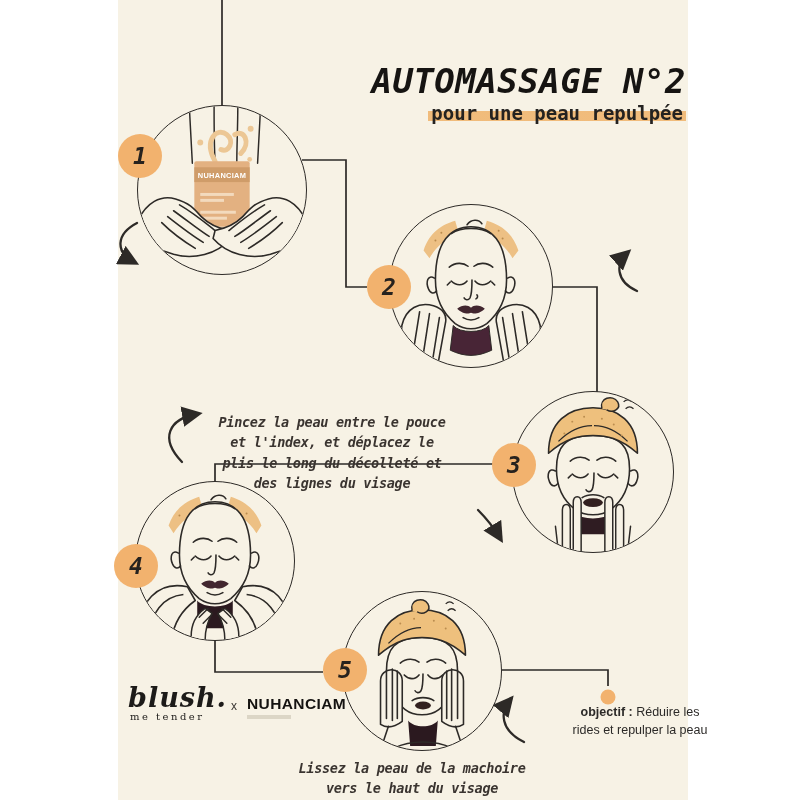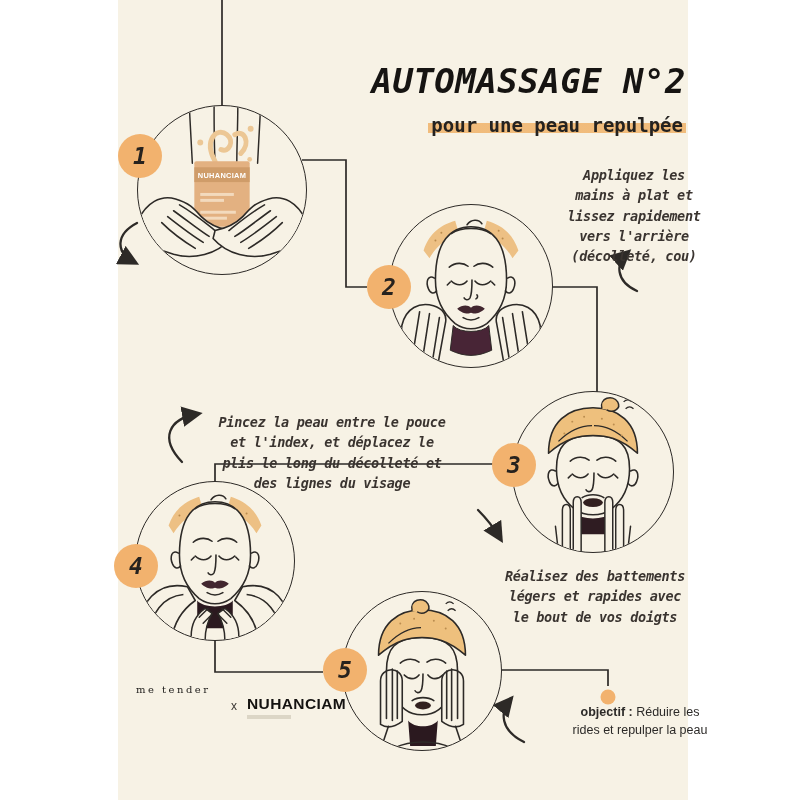--- a/index.html
+++ b/index.html
@@ -4,21 +4,21 @@
 <style>
   html,body{margin:0;padding:0;background:#fff;}
   .canvas{position:relative;width:800px;height:800px;background:#ffffff;overflow:hidden;
           font-family:"DejaVu Sans Mono",monospace;}
   .poster{position:absolute;left:118px;top:0;width:570px;height:800px;background:#f7f2e5;}
   .overlay{position:absolute;left:0;top:0;pointer-events:none;}
 
   
   .title-wrap{position:absolute;right:114px;top:64px;text-align:right;}
   .title-wrap h1{margin:0;font:italic 900 34px/1 "DejaVu Sans Mono",monospace;color:#161412;letter-spacing:.5px;text-align:center;}
-  .subtitle{margin-top:17px;font:700 19px/1.1 "DejaVu Sans Mono",monospace;color:#242220;}
+  .subtitle{margin-top:5px;font:700 19px/1.1 "DejaVu Sans Mono",monospace;color:#242220;}
   .subtitle .hl{background:linear-gradient(to bottom,rgba(0,0,0,0) 42%,rgba(240,182,112,.9) 42%,rgba(240,182,112,.9) 88%,rgba(0,0,0,0) 88%);padding:0 3px;}
 
   
   .circle{position:absolute;border:1.8px solid #2d2a27;border-radius:50%;background:#f7f2e5;box-sizing:border-box;overflow:hidden;}
   .circle svg{display:block;width:100%;height:100%;}
 
   
   .badge{position:absolute;width:44px;height:44px;border-radius:50%;background:#f2b26e;
          display:flex;align-items:center;justify-content:center;z-index:5;
          font:italic 700 23px/1 "DejaVu Sans Mono",monospace;color:#27221e;}
@@ -28,21 +28,21 @@
         font:italic 700 13.5px/1.5 "DejaVu Sans Mono",monospace;color:#3a3430;letter-spacing:-.3px;}
 
   
   .objective{position:absolute;left:640px;top:704px;width:148px;margin:0;transform:translateX(-50%);
              text-align:center;font:400 12.5px/1.4 "Liberation Sans",sans-serif;color:#2c2a28;}
   .objective strong{font-weight:700;}
 
   
   .blush{position:absolute;left:128px;top:684px;color:#1d1b19;}
   .blush-script{font:italic 700 27px/1 "DejaVu Serif",serif;letter-spacing:1px;}
-  .blush-sub{font:400 10px/1 "DejaVu Serif",serif;letter-spacing:2.5px;margin-top:1px;margin-left:8px;}
+  .blush-sub{font:400 10px/1 "DejaVu Serif",serif;letter-spacing:2.5px;margin-top:1px;margin-left:2px;}
   .collab-x{position:absolute;left:231px;top:700px;font:400 12px/1 "Liberation Sans",sans-serif;color:#3a3733;}
   .nuhanciam{position:absolute;left:247px;top:696px;}
   .nuh-word{font:900 15.5px/1 "Liberation Sans",sans-serif;letter-spacing:.4px;color:#141210;}
   .nuh-sub-bar{width:44px;height:4px;background:#dcd6c6;margin-top:3px;}
 </style>
 </head>
 <body>
 
 <div class="canvas">
   <div class="poster"></div>
@@ -306,36 +306,31 @@
       </g>
     </svg>
   </div>
 
   <div class="badge" style="left:118px;top:134px;">1</div>
   <div class="badge" style="left:367px;top:265px;">2</div>
   <div class="badge" style="left:492px;top:443px;">3</div>
   <div class="badge" style="left:114px;top:544px;">4</div>
   <div class="badge" style="left:323px;top:648px;">5</div>
 
-  <p class="note" style="left:634px;top:165px;">Appliquez les
-mains à plat et
-lissez rapidement
-vers l'arrière
-(décolleté, cou)</p>
-  <p class="note" style="left:595px;top:566px;">Réalisez des battements
-légers et rapides avec
-le bout de vos doigts</p>
   <p class="note" style="left:332px;top:380px;margin-top:32px;">Pincez la peau entre le pouce
 et l'index, et déplacez le
 plis le long du décolleté et
 des lignes du visage</p>
+  <p class="note" style="left:412px;top:758px;">Lissez la peau de la machoire
+vers le haut du visage</p>
 
   <p class="objective"><strong>objectif :</strong> <span>Réduire les rides et repulper la peau</span></p>
 
   <div class="blush">
+    <div class="blush-script">blush.</div>
     <div class="blush-sub">me tender</div>
   </div>
   <span class="collab-x">x</span>
   <div class="nuhanciam">
     <div class="nuh-word">NUHANCIAM</div>
     <div class="nuh-sub-bar"></div>
   </div>
 </div>
 
 </body></html>

